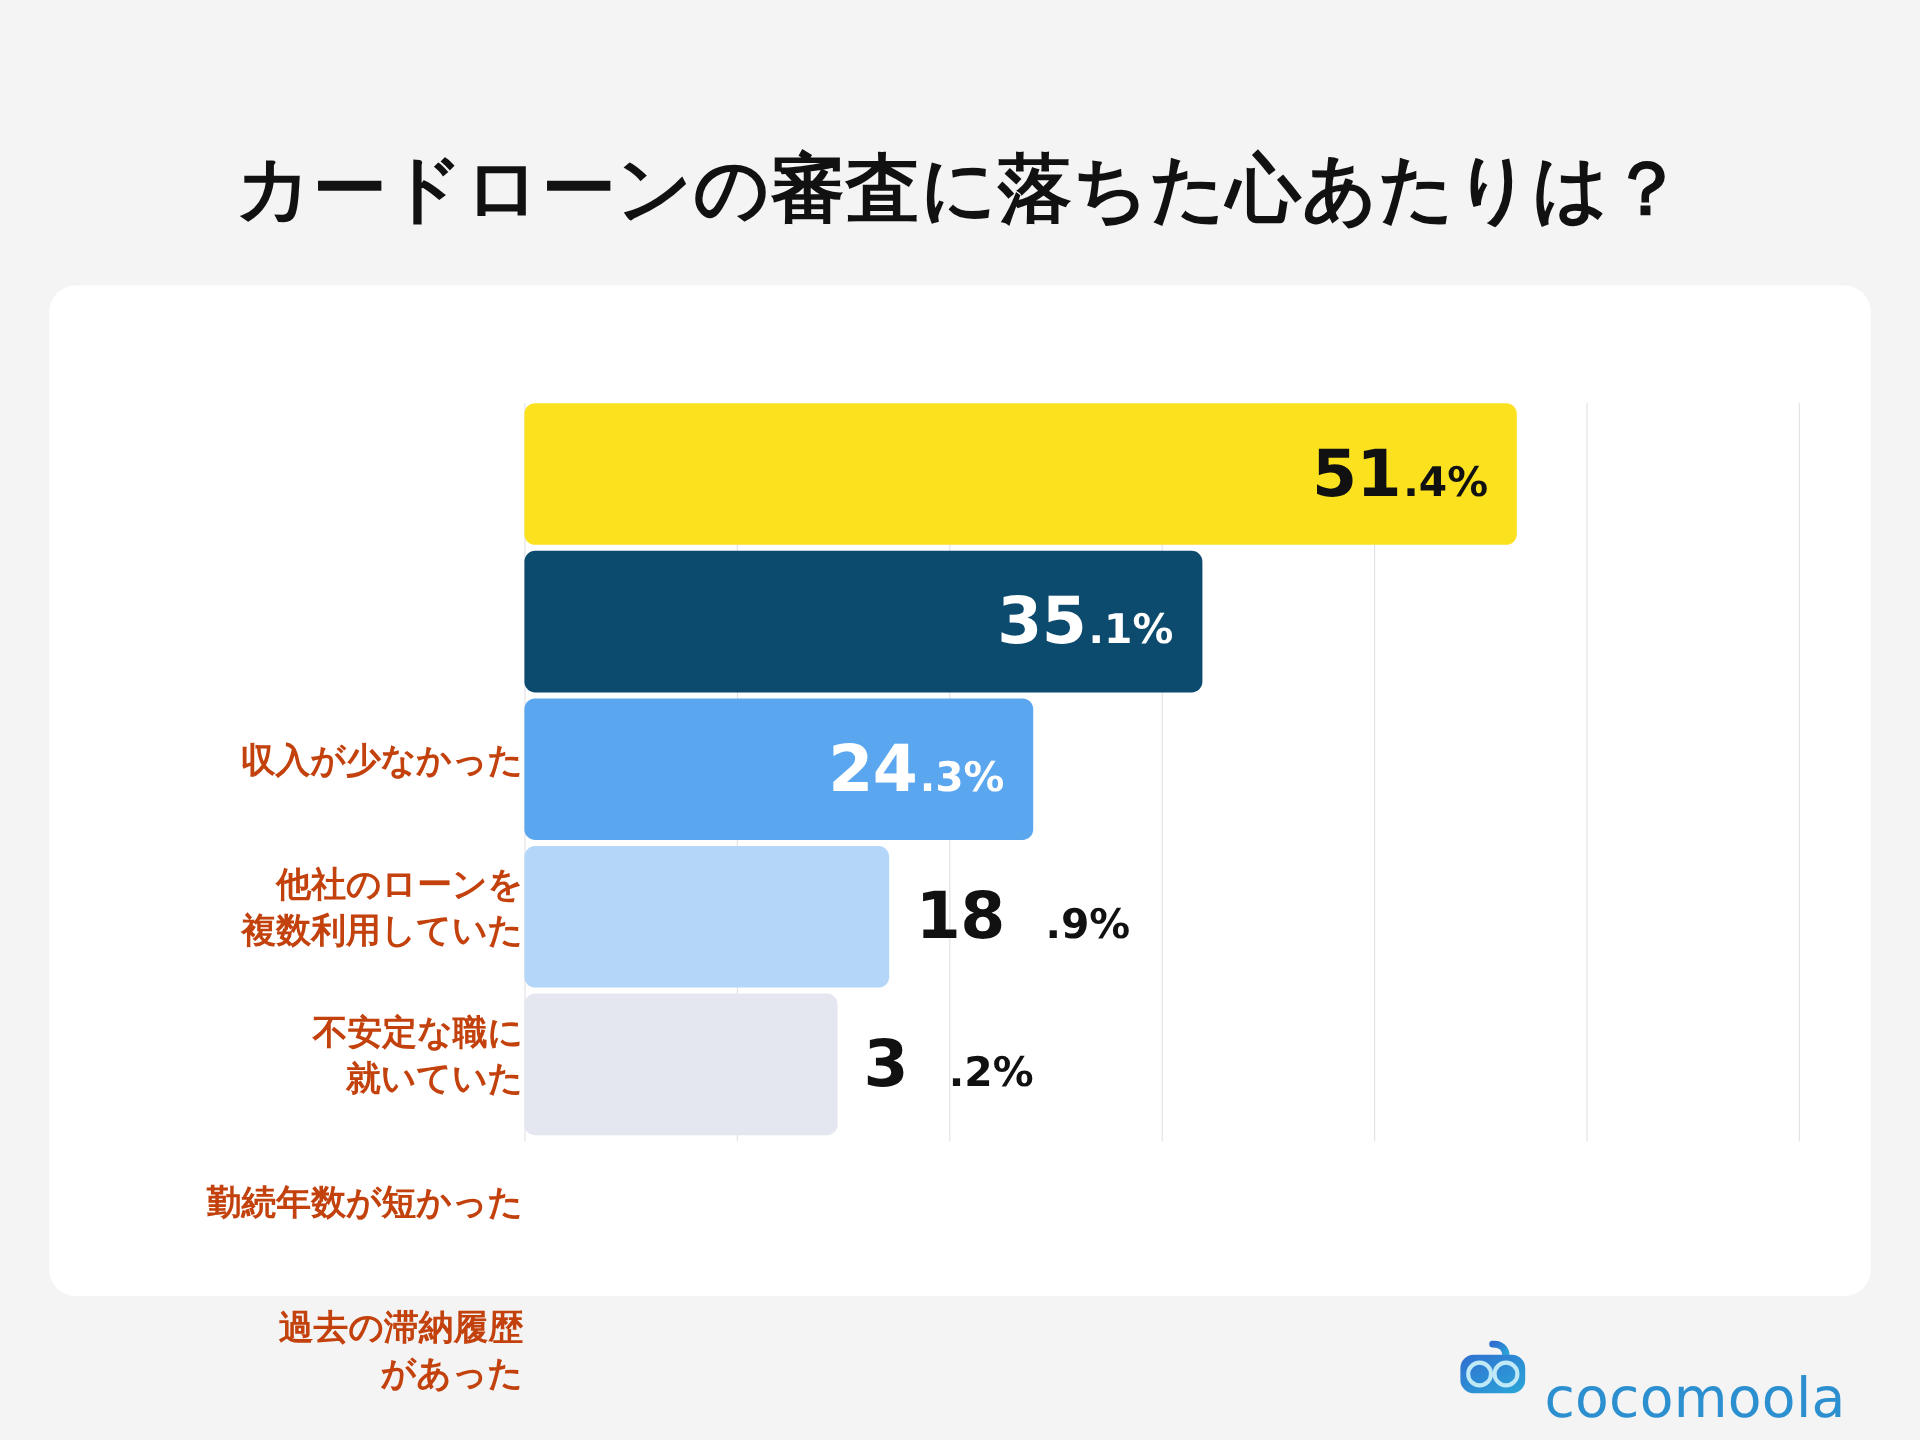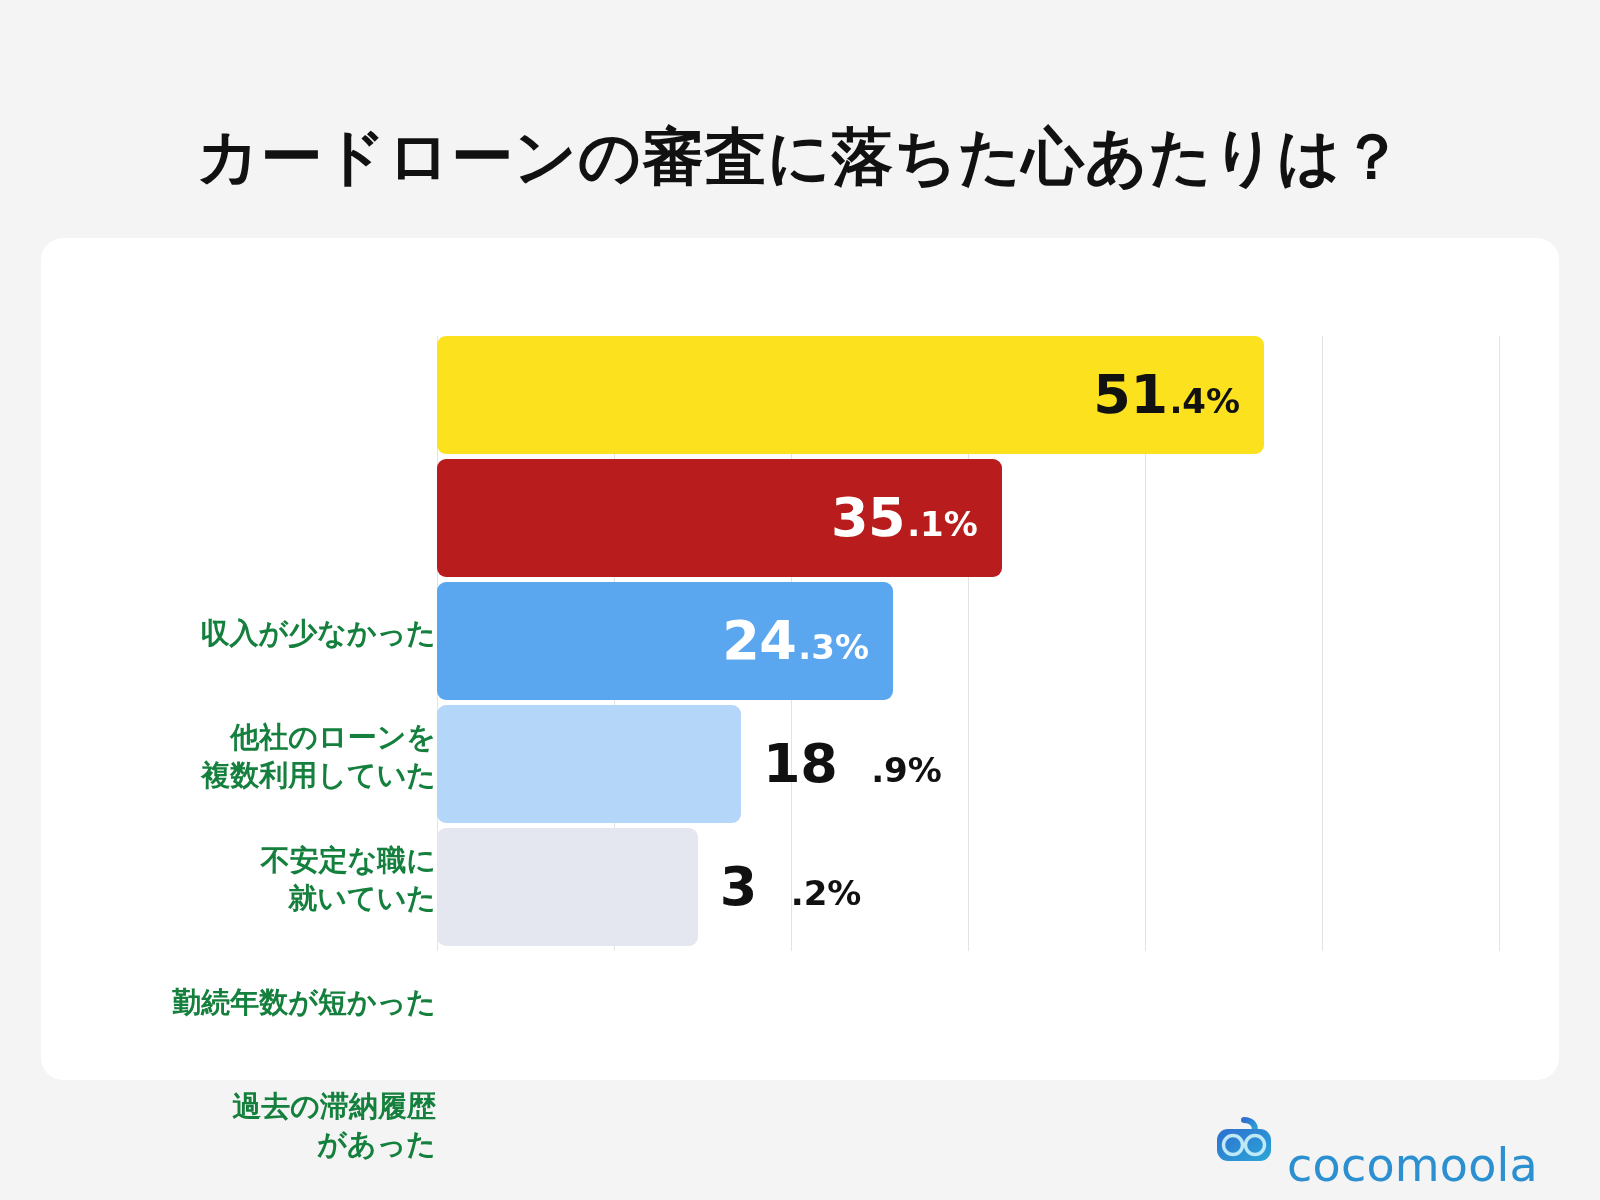--- a/index.html
+++ b/index.html
@@ -132,21 +132,21 @@
     left: 60px;
     top: 336px;
     width: 335px;
     height: 615px;
   }
   .ylabel {
     position: absolute;
     right: 0;
     width: 100%;
     text-align: right;
-    color: #15803d;
+    color: #c2410c;
     font-weight: 700;
     font-size: 29px;
     line-height: 1.32;
     font-family: "DejaVu Sans", "Liberation Sans", sans-serif;
     display: flex;
     flex-direction: column;
     justify-content: center;
     align-items: flex-end;
   }
 
@@ -215,29 +215,29 @@
       <div class="rows" id="rows">
           <div class="row" style="top: 0px; height: 118px;">
             <div class="bar" style="width: 827.073px; background: rgb(251, 225, 30);">
               <span class="value inside-dark">
                 <span class="int">51</span>
                 <span class="frac">.4%</span>
               </span>
             </div>
           </div>
           <div class="row" style="top: 123px; height: 118px;">
-            <div class="bar" style="width: 564.791px; background: #b91c1c;">
+            <div class="bar" style="width: 564.791px; background: #0c4a6e;">
               <span class="value inside-light">
                 <span class="int">35</span>
                 <span class="frac">.1%</span>
               </span>
             </div>
           </div>
           <div class="row" style="top: 246px; height: 118px;">
-            <div class="bar" style="width: 456px; background: rgb(90, 167, 239);">
+            <div class="bar" style="width: 424px; background: rgb(90, 167, 239);">
               <span class="value inside-light">
                 <span class="int">24</span>
                 <span class="frac">.3%</span>
               </span>
             </div>
           </div>
           <div class="row" style="top: 369px; height: 118px;">
             <div class="bar" style="width: 304.118px; background: rgb(180, 214, 248);">
               <span class="value outside">
                 <span class="int">18</span>

